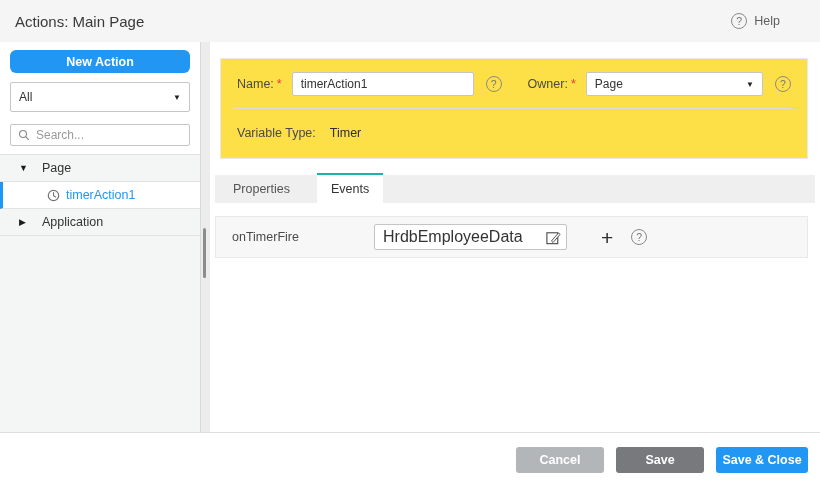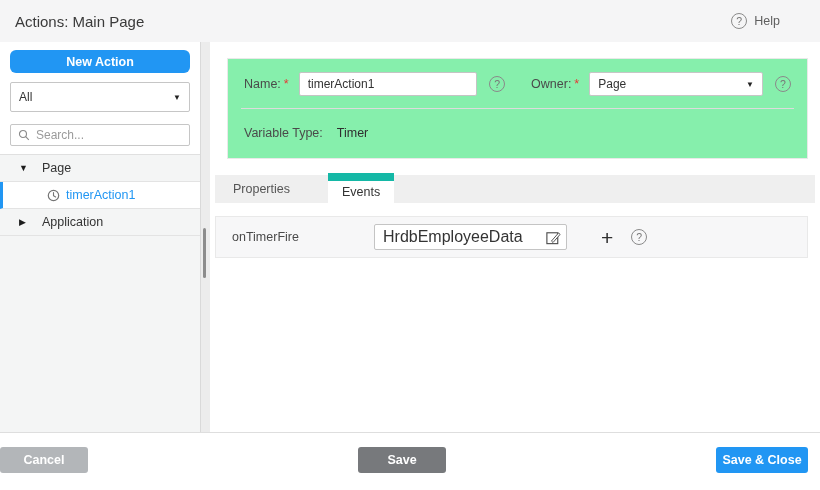--- a/index.html
+++ b/index.html
@@ -72,21 +72,21 @@
   
   .divider { width: 9px; flex: 0 0 9px; background: #ececec; position: relative; }
   .divider .thumb {
     position: absolute; left: 2px; top: 186px; width: 3px; height: 50px;
     background: #8c8c8c; border-radius: 2px;
   }
 
   
   .main { flex: 1; background: #fff; min-width: 0; }
   .form-box {
-    margin: 16px 12px 0 17px; background: #86efac; border: 1px solid #e9e9e9;
+    margin: 16px 12px 0 10px; background: #fde047; border: 1px solid #e9e9e9;
   }
   .form-row { display: flex; align-items: center; padding: 13px 16px 12px 16px; }
   .lbl { color: #4a4a4a; font-size: 12.5px; white-space: nowrap; }
   .req { color: #e53935; margin-left: 3px; }
   .text-input {
     margin-left: 10px; width: 193px; height: 24px; border: 1px solid #c4c4c4;
     border-radius: 2px; padding: 0 8px; font-family: inherit; font-size: 12px;
     color: #333; background: #fff; outline: none;
   }
   .form-row .qicon { margin-left: 12px; }
@@ -99,22 +99,22 @@
   
   .tabs {
     margin: 16px 5px 0 5px; height: 28px; background: #efefef;
     display: flex; align-items: stretch;
   }
   .tab {
     padding: 0 18px; display: flex; align-items: center; justify-content: center;
     font-size: 12.5px; color: #555; cursor: pointer;
   }
   .tab.active {
-    background: #fff; color: #333; border-top: 8px solid #14b8a6;
-    position: relative; top: -2px; height: 30px; margin-left: 20px; padding: 0 14px;
+    background: #fff; color: #333; border-top: 2px solid #14b8a6;
+    position: relative; top: -2px; height: 30px; margin-left: 9px; padding: 0 14px;
   }
 
   
   .events-panel {
     margin: 13px 12px 0 5px; height: 42px; background: #f7f7f8;
     border: 1px solid #e9e9e9; display: flex; align-items: center; padding: 0 16px;
   }
   .event-label { width: 142px; color: #4a4a4a; flex: 0 0 142px; }
   .chain-input {
     width: 193px; height: 26px; background: #fff; border: 1px solid #c4c4c4;
@@ -124,22 +124,22 @@
   .edit-btn { flex: 0 0 26px; display: flex; align-items: center; justify-content: center; cursor: pointer; }
   .add-btn {
     margin-left: 34px; background: none; border: none; font-size: 21px; font-weight: 300;
     color: #2f2f2f; cursor: pointer; line-height: 1; font-family: inherit;
   }
   .events-panel .qicon { margin-left: 18px; }
 
   
   .footer {
     flex: 0 0 58px; height: 58px; background: #fff; border-top: 1px solid #dedede;
-    display: flex; justify-content: space-between; align-items: flex-start;
-    gap: 22px; padding: 14px 12px 0 0;
+    display: flex; justify-content: flex-end; align-items: flex-start;
+    gap: 12px; padding: 14px 12px 0 0;
   }
   .btn {
     height: 26px; border: none; border-radius: 3px; color: #fff; font-weight: bold;
     font-size: 12.5px; font-family: inherit; cursor: pointer;
   }
   .btn-cancel { width: 88px; background: #b3b6b9; }
   .btn-save { width: 88px; background: #77797c; }
   .btn-save-close { width: 92px; background: #2196f3; }
 </style>
 </head>

